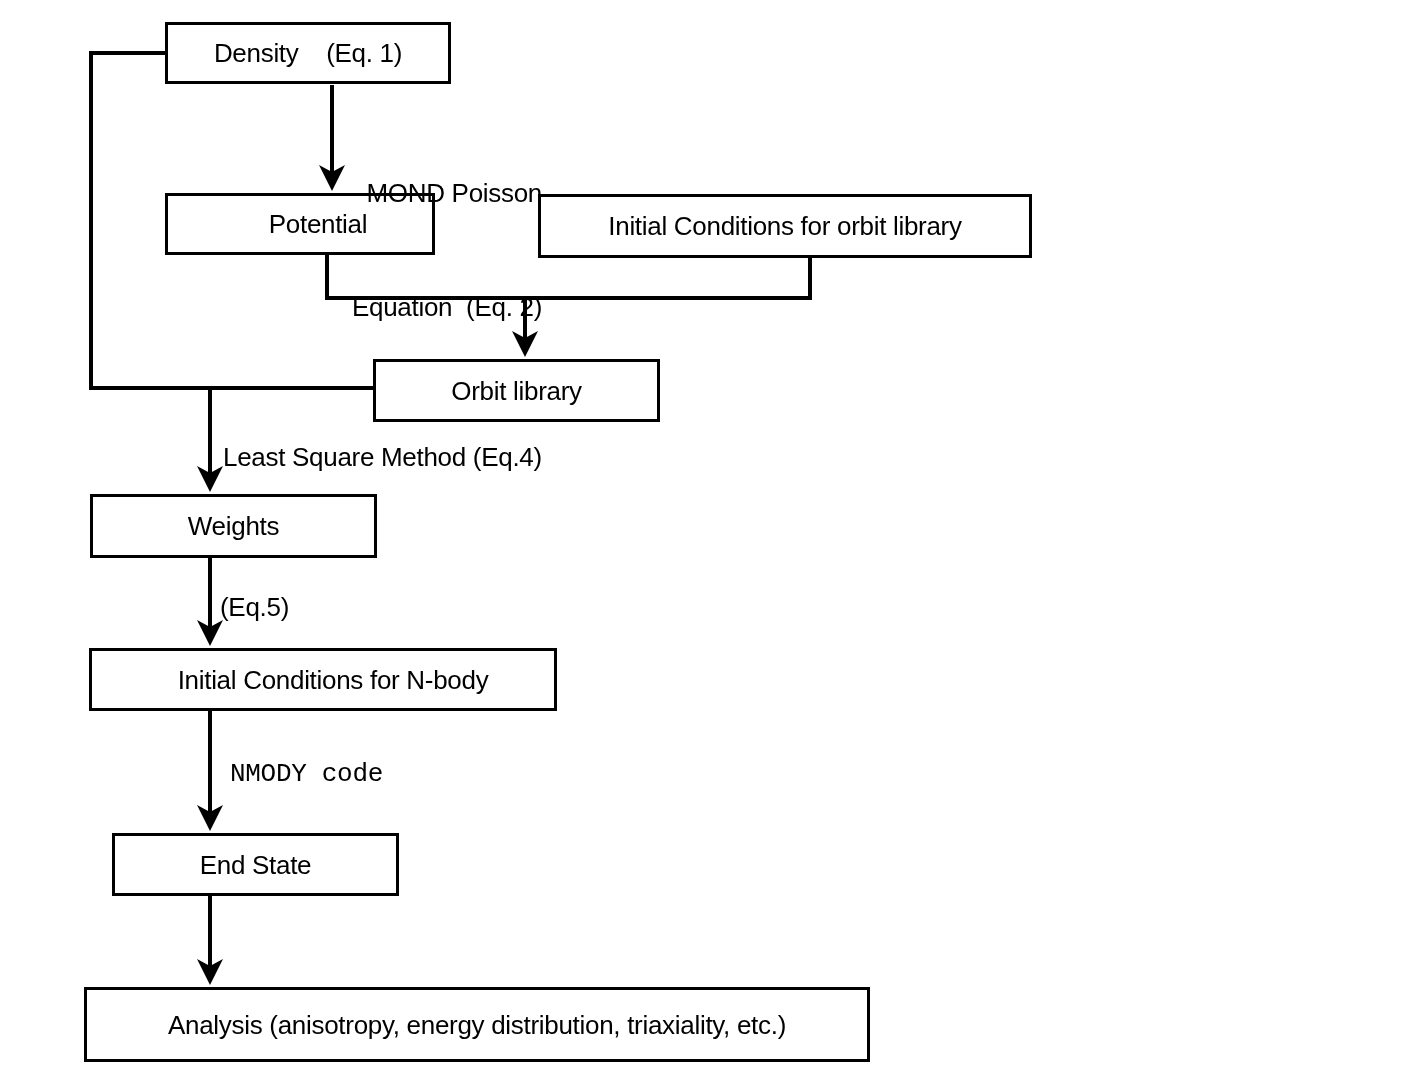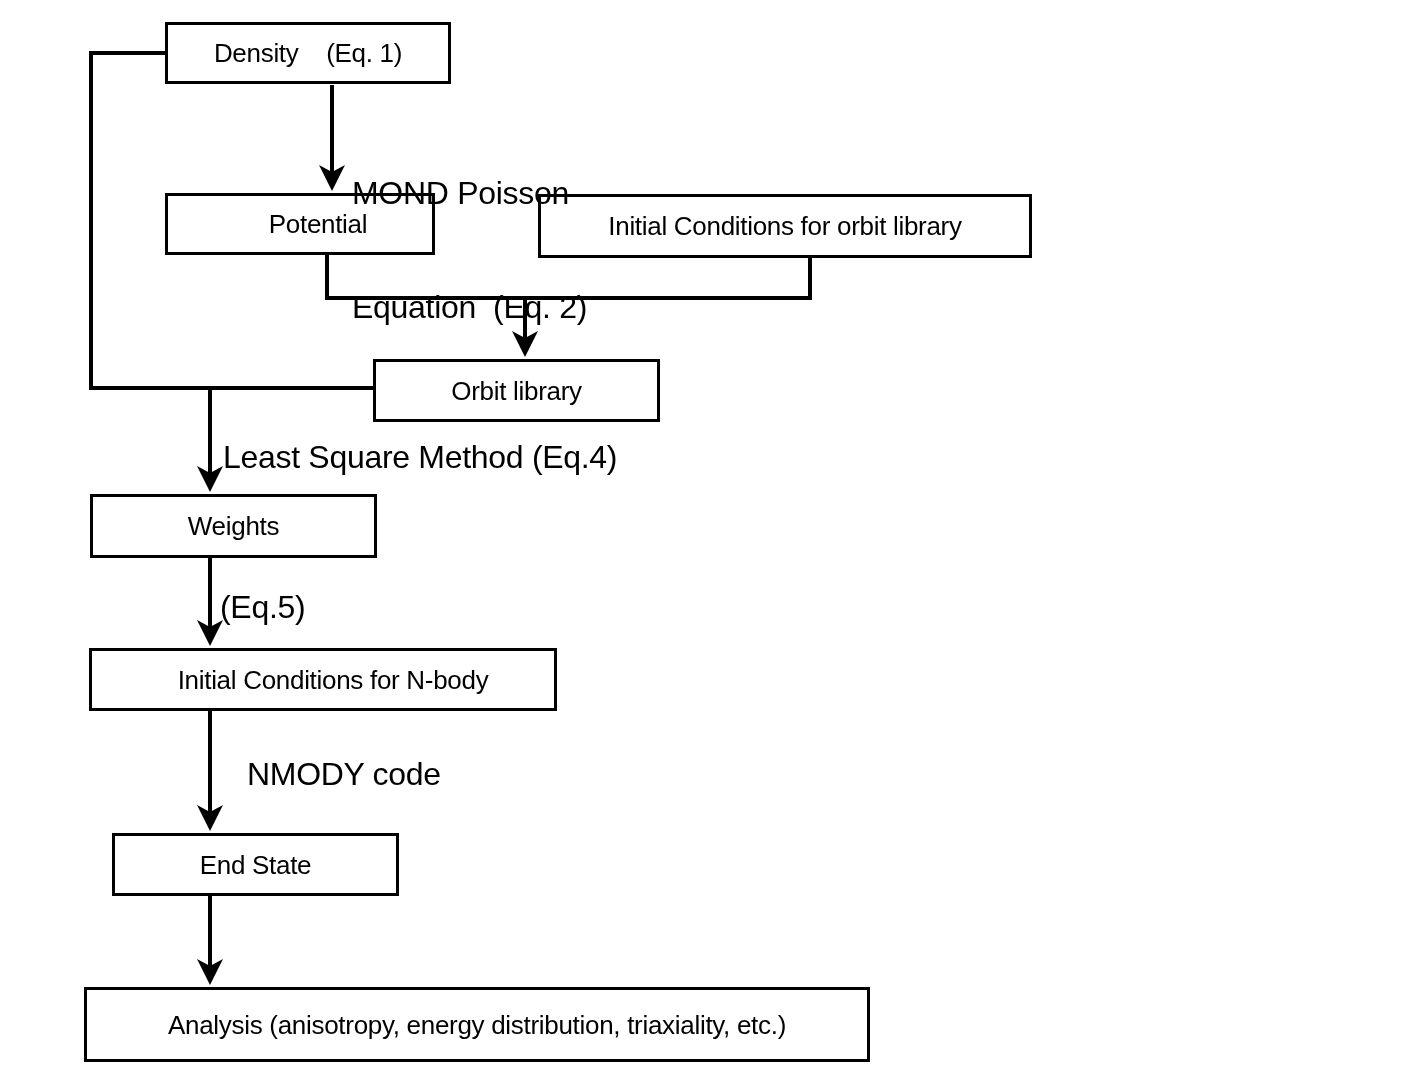--- a/index.html
+++ b/index.html
@@ -8,20 +8,21 @@
     background: #ffffff;
   }
   .canvas {
     position: relative;
     width: 1422px;
     height: 1067px;
     background: #ffffff;
     font-family: "Liberation Sans", "DejaVu Sans", sans-serif;
     color: #000000;
     overflow: hidden;
+    text-align: right;
   }
   .edges {
     position: absolute;
     left: 0;
     top: 0;
   }
   .node {
     position: absolute;
     box-sizing: border-box;
     border: 3px solid #000000;
@@ -29,21 +30,21 @@
     display: flex;
     align-items: center;
     justify-content: center;
     font-size: 26px;
     letter-spacing: -0.3px;
     white-space: pre;
     line-height: 1;
   }
   .edge-label {
     position: absolute;
-    font-size: 32px;
+    font-size: 26px;
     letter-spacing: -0.3px;
     white-space: pre;
     line-height: 38px;
   }
 </style>
 </head>
 <body>
 
 <div class="canvas">
 
@@ -106,15 +107,15 @@
 
   <div class="edge-label" style="left:352px; top:98px;">
     <div>MOND Poisson</div>
     <div>Equation  (Eq. 2)</div>
   </div>
 
   <div class="edge-label" style="left:223px; top:438px;">Least Square Method (Eq.4)</div>
 
   <div class="edge-label" style="left:220px; top:588px;">(Eq.5)</div>
 
-  <div class="edge-label" style="left:247px; top:755px;">NMODY code</div>
+  <div class="edge-label" style="left:230px; top:755px;font-family:Liberation Mono, monospace;">NMODY code</div>
 
 </div>
 
 </body></html>

